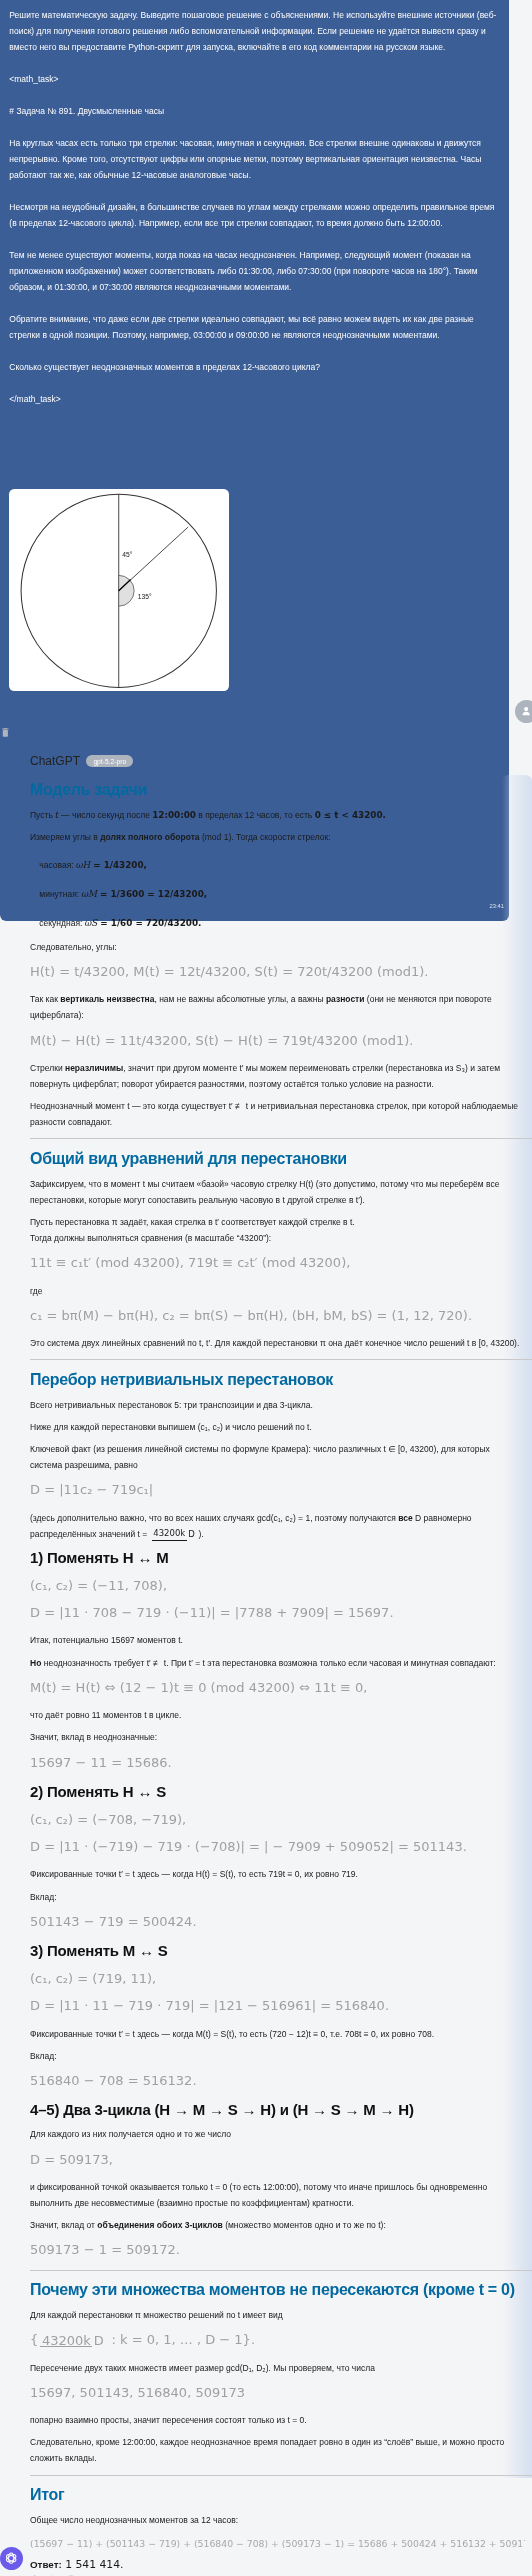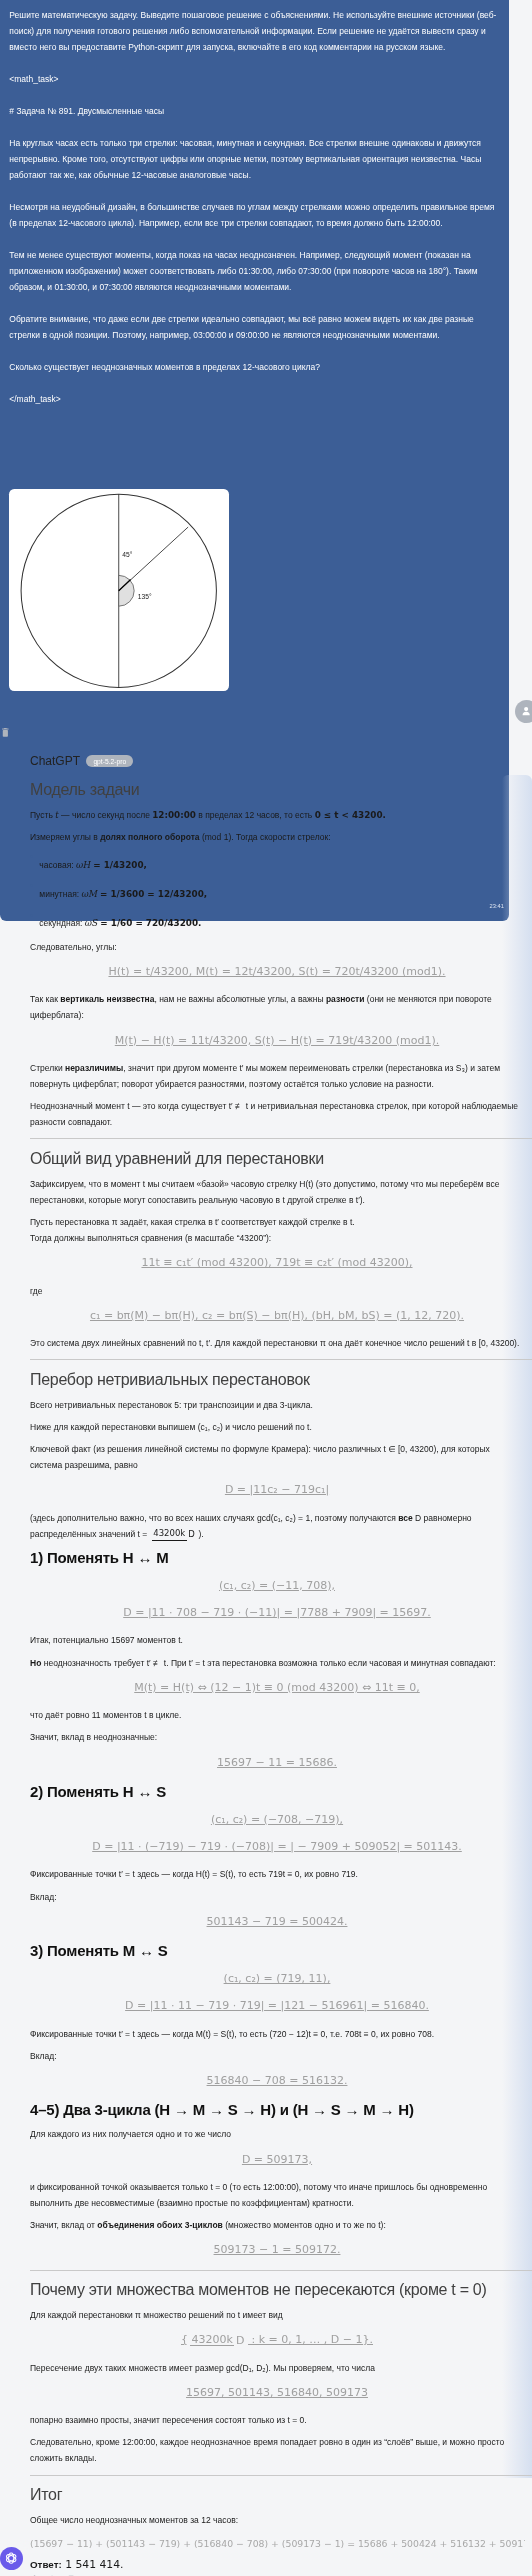--- a/index.html
+++ b/index.html
@@ -27,27 +27,27 @@
   .trash { position: absolute; left: 2.1px; top: 728px; width: 6.7px; height: 8.8px; }
   .assistant-header { position: absolute; left: 30px; top: 754px; display: flex; align-items: center; gap: 6.2px; }
   .assistant-header .name { font-size: 12px; color: #222; }
   .model-badge { background: #aeb4bd; color: #fff; font-size: 6.7px; padding: 2.1px 7.2px; border-radius: 7.2px; }
   .fade-right {
     position: absolute; left: 502px; top: 775px; width: 30px; height: 1703px;
     background: linear-gradient(to right, rgba(220,228,242,0), #d5dff0);
     border-radius: 6.2px 6.2px 0 0;
   }
   .content { position: absolute; left: 30px; top: 778px; width: 494px; font-size: 8.5px; line-height: 16px; }
-  .content h2 { font-size: 16px; line-height: 24px; font-weight: normal; margin: 0 0 5.2px; color: #404040; letter-spacing: -0.3px; }
+  .content h2 { font-size: 16px; line-height: 24px; font-weight: bold; margin: 0 0 5.2px; color: #0369a1; letter-spacing: -0.3px; }
   .content h3 { font-size: 15px; line-height: 20.6px; font-weight: bold; margin: 5.2px 0 5.2px; color: #111; letter-spacing: -0.2px; }
   .content p { margin: 0 0 6.2px; }
   .content b { font-weight: bold; }
   .content .m { font-family: "DejaVu Serif", serif; font-style: italic; font-size: 8.8px; }
   .content .mn { font-family: "DejaVu Sans", sans-serif; font-size: 8.8px; font-weight: bold; }
-  .content .disp { text-align: center; color: #a0a0a0; font-family: "DejaVu Sans", sans-serif; font-size: 11px; margin: 9.3px 0 11.3px; text-decoration: underline; }
+  .content .disp { text-align: left; color: #a0a0a0; font-family: "DejaVu Sans", sans-serif; font-size: 13px; margin: 9.3px 0 11.3px; }
   .content hr { border: 0; border-top: 1px solid #c9c9c9; margin: 8.2px 0 7.2px; width: 502px; }
   .content ul { list-style: none; margin: 0 0 3.1px; }
   .content ul li { position: relative; padding-left: 9.3px; margin-bottom: 3.1px; line-height: 26px; }
   .content ul li::before { content: "•"; position: absolute; left: 0; top: -6.2px; color: #3c5e96; font-size: 8.2px; }
   .frac { display: inline-flex; flex-direction: row; align-items: center; vertical-align: middle; margin: 0 2.1px; line-height: 11.3px; font-family: "DejaVu Sans", sans-serif; }
   .frac .num { border-bottom: 0.5px solid currentColor; padding: 0 1.5px; }
   .frac .den { padding: 0 1.5px; }
   .sum-line { color: #a8a8a8; font-family: "DejaVu Sans", sans-serif; font-size: 9.3px; white-space: nowrap; overflow: hidden; width: 495px; margin: 8.2px 0 5.2px; }
   .answer { font-size: 9.8px; margin-top: 3.1px; }
   .answer .val { font-family: "DejaVu Sans", sans-serif; font-size: 10.8px; }

